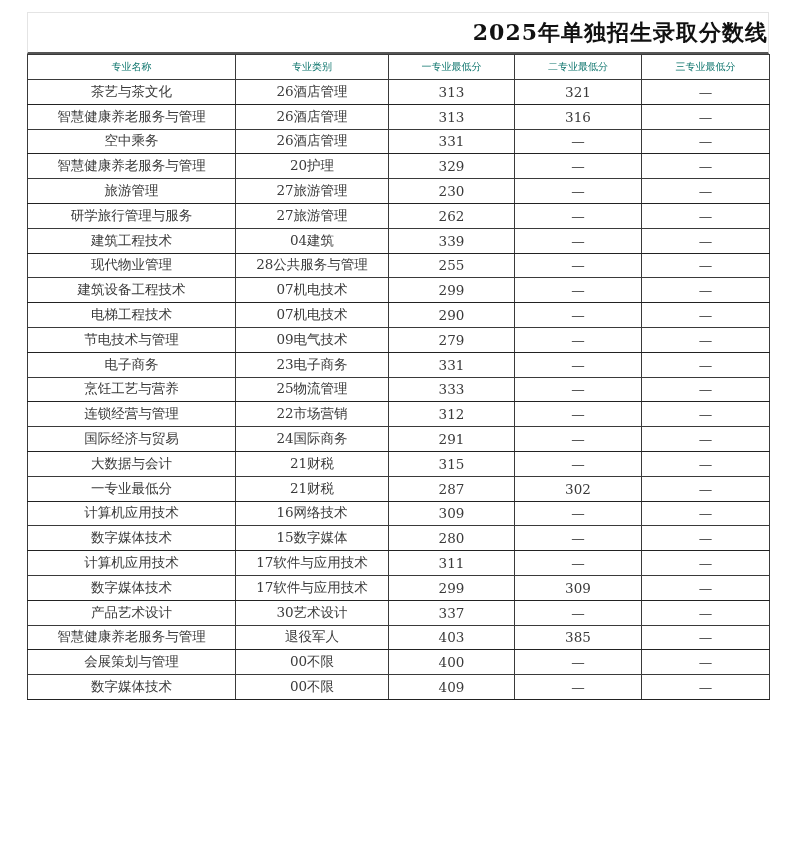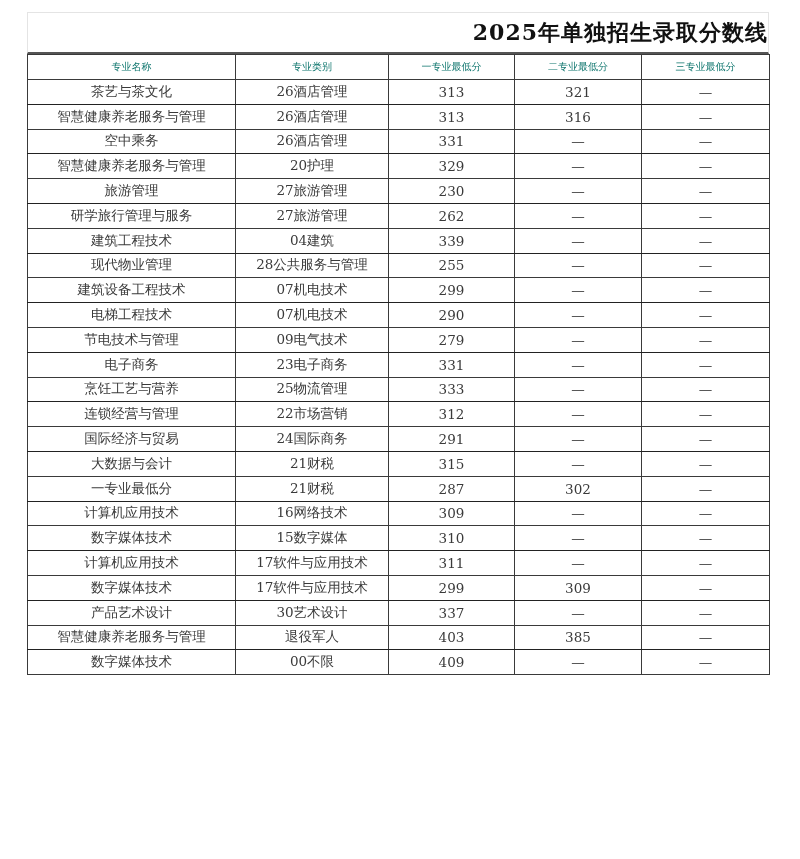--- a/index.html
+++ b/index.html
@@ -216,21 +216,21 @@
         <tr class="data-row">
           <td>计算机应用技术</td>
           <td>16网络技术</td>
           <td>309</td>
           <td class="dash">—</td>
           <td class="dash">—</td>
         </tr>
         <tr class="data-row">
           <td>数字媒体技术</td>
           <td>15数字媒体</td>
-          <td>310</td>
+          <td>280</td>
           <td class="dash">—</td>
           <td class="dash">—</td>
         </tr>
         <tr class="data-row">
           <td>计算机应用技术</td>
           <td>17软件与应用技术</td>
           <td>311</td>
           <td class="dash">—</td>
           <td class="dash">—</td>
         </tr>
@@ -246,20 +246,27 @@
           <td>30艺术设计</td>
           <td>337</td>
           <td class="dash">—</td>
           <td class="dash">—</td>
         </tr>
         <tr class="data-row">
           <td>智慧健康养老服务与管理</td>
           <td>退役军人</td>
           <td>403</td>
           <td>385</td>
+          <td class="dash">—</td>
+        </tr>
+        <tr class="data-row">
+          <td>会展策划与管理</td>
+          <td>00不限</td>
+          <td>400</td>
+          <td class="dash">—</td>
           <td class="dash">—</td>
         </tr>
         <tr class="data-row">
           <td>数字媒体技术</td>
           <td>00不限</td>
           <td>409</td>
           <td class="dash">—</td>
           <td class="dash">—</td>
         </tr>
       </tbody>

